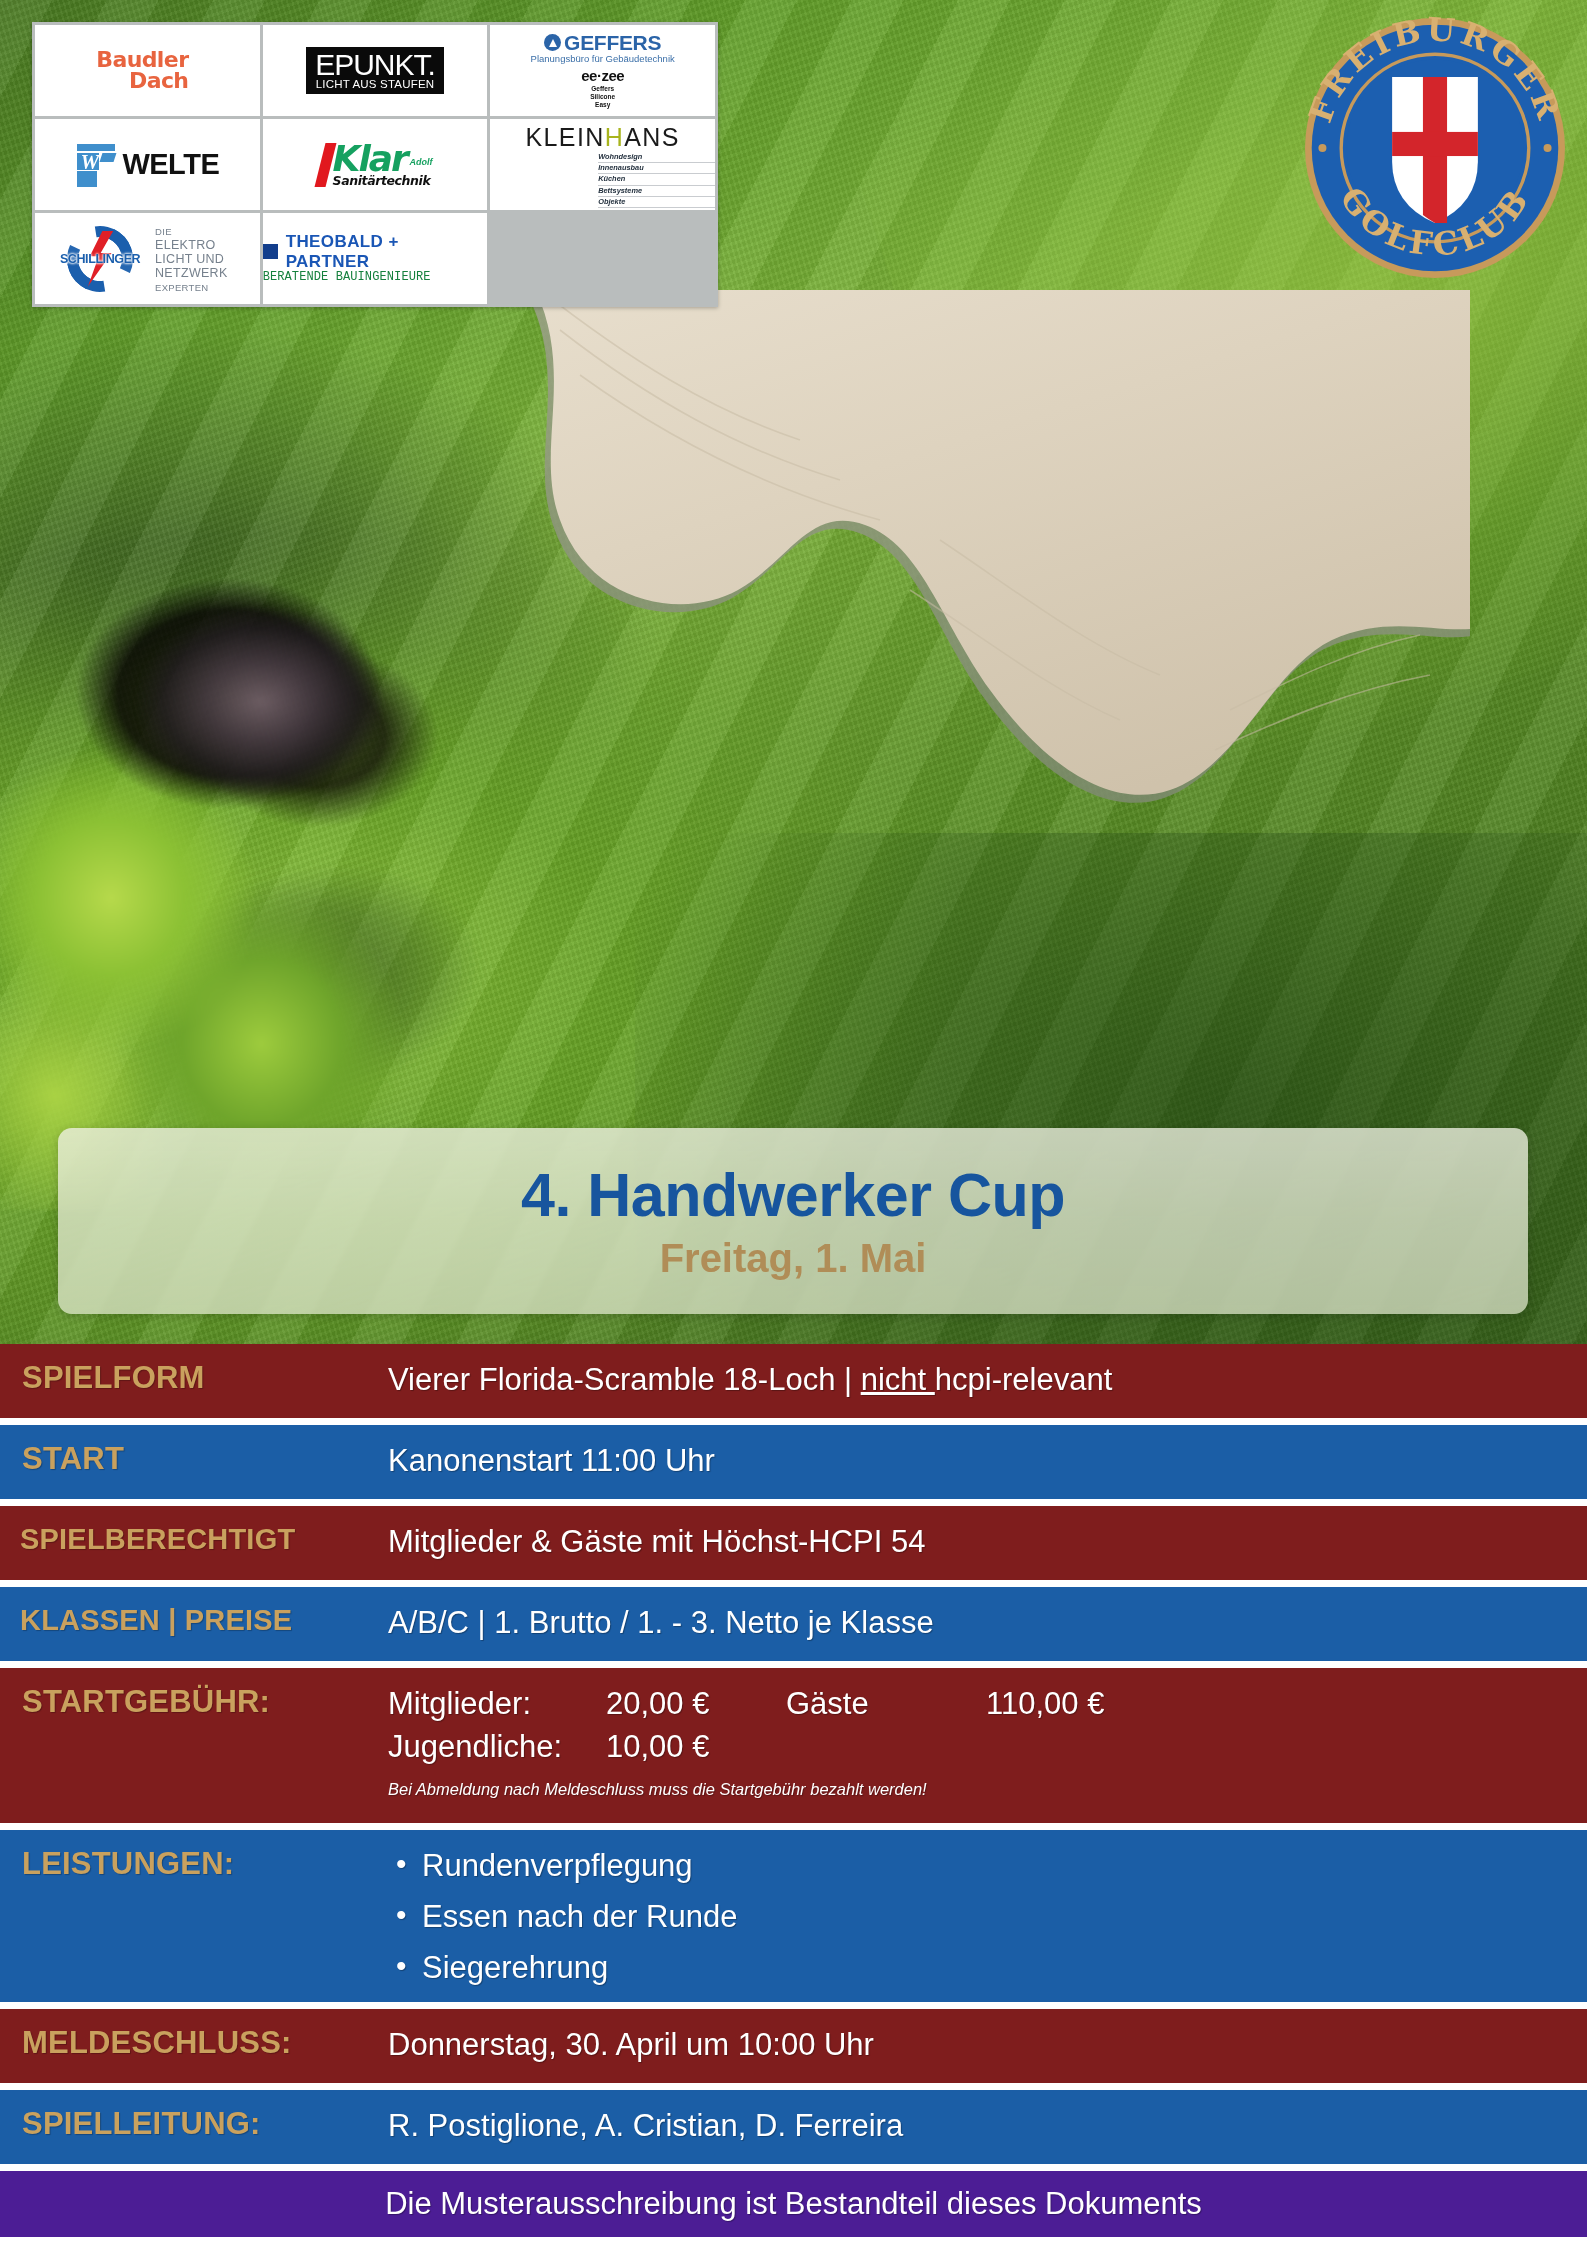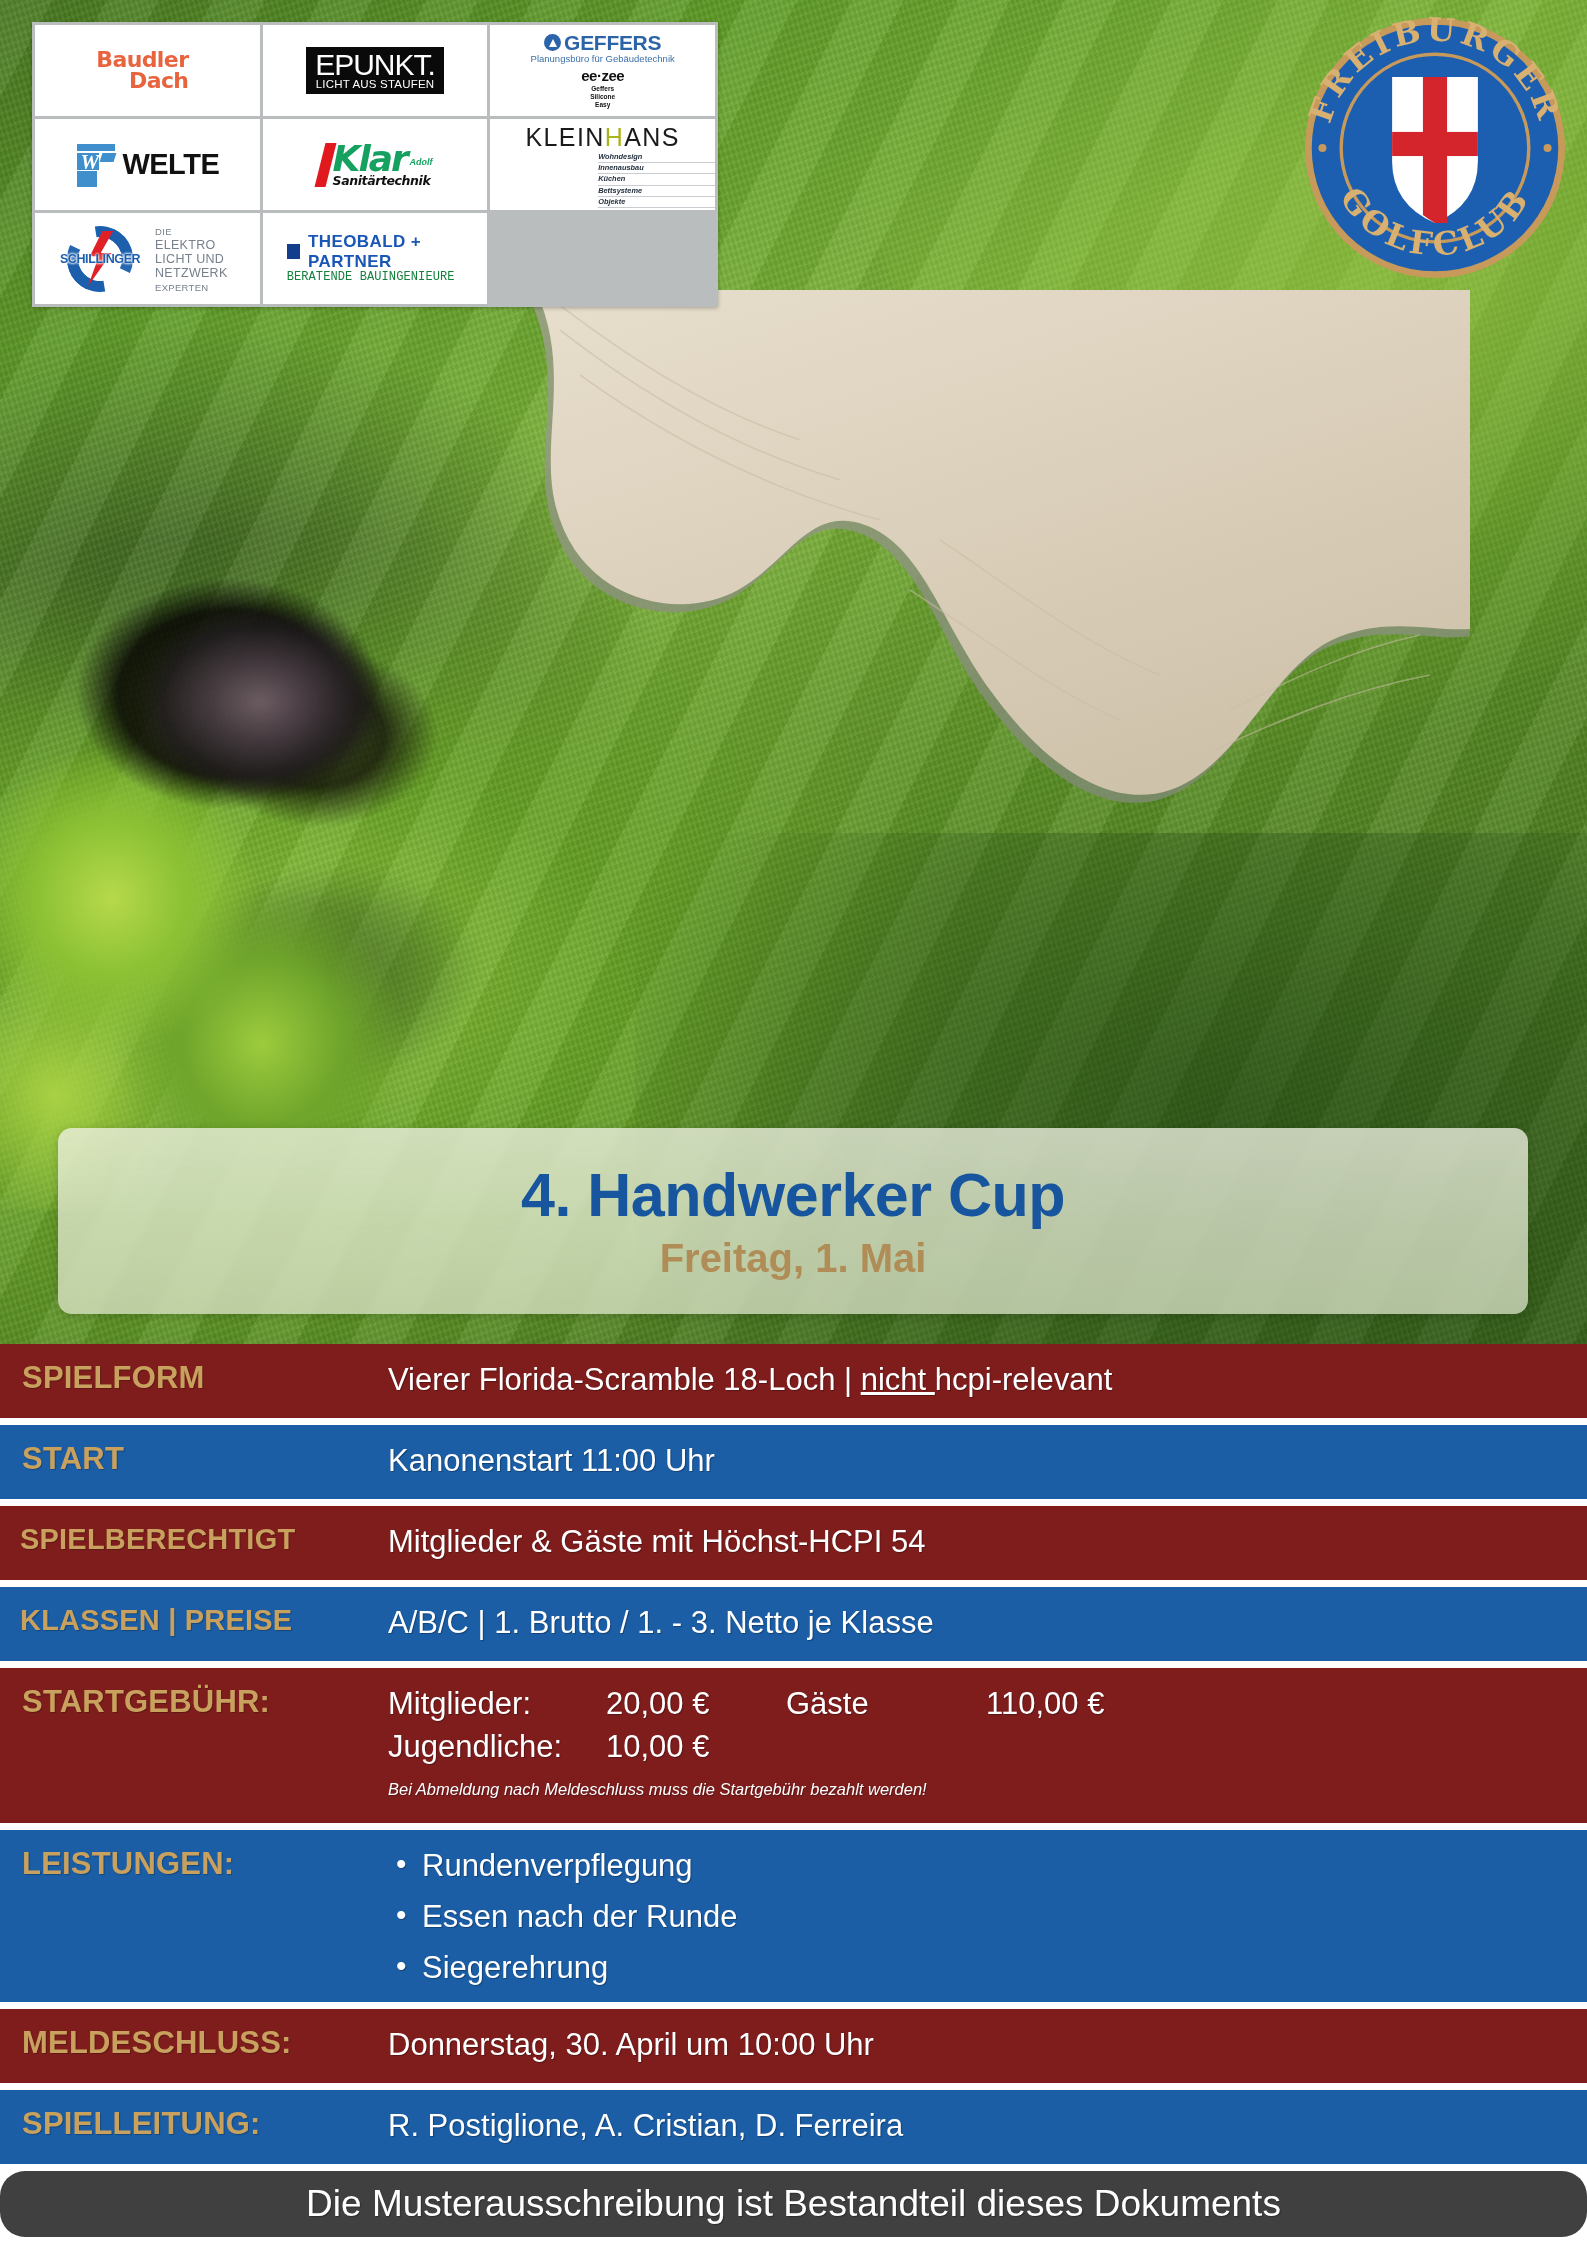--- a/index.html
+++ b/index.html
@@ -288,21 +288,21 @@
     text-shadow: 0 0 3px #fff, 0 0 3px #fff, 0 0 2px #fff;
   }
   .schil .s-txt {
     line-height: 1.12; color: #76818d;
     font-size: 12.5px; letter-spacing: 0.3px; text-align: left;
     padding-left: 14px;
   }
   .schil .s-txt .small { font-size: 9.5px; }
 
   
-  .theo { text-align: left; line-height: 1.15; padding-left: 24px; }
+  .theo { text-align: left; line-height: 1.15; }
   .theo .t-row { display: flex; align-items: center; gap: 8px; }
   .theo .t-sq { width: 15px; height: 15px; background: #123e8c; }
   .theo .t1 { color: #1a56b5; font-weight: bold; font-size: 17px; letter-spacing: 0.4px; }
   .theo .t2 { color: #15803d; font-size: 12px; letter-spacing: 0.1px; padding-left: 0px; font-family: Liberation Mono, monospace; }
 
   
   .crest {
     position: absolute;
     right: 18px; top: 14px;
     width: 268px; height: 268px;
@@ -411,30 +411,29 @@
     text-shadow: 1px 1px 1px rgba(0,0,0,0.3);
   }
   .bullets li:last-child { margin-bottom: 2px; }
   .bullets li::before {
     content: "•";
     position: absolute; left: 8px; top: -2px;
     font-size: 30px;
   }
 
   .footer {
-    background: #404040;
+    background: #4c1d95;
     min-height: 66px;
     display: flex;
     align-items: center;
     justify-content: center;
     color: #ffffff;
-    font-size: 37px;
+    font-size: 31px;
     text-shadow: 1px 1px 1px rgba(0,0,0,0.3);
     font-family: "Liberation Sans", sans-serif;
-    border-radius: 25px;
   }
 </style>
 </head>
 <body>
 
 <div id="poster">
 
   <div class="photo">
     <div class="mow"></div>
     <div class="grass-tex"></div>

